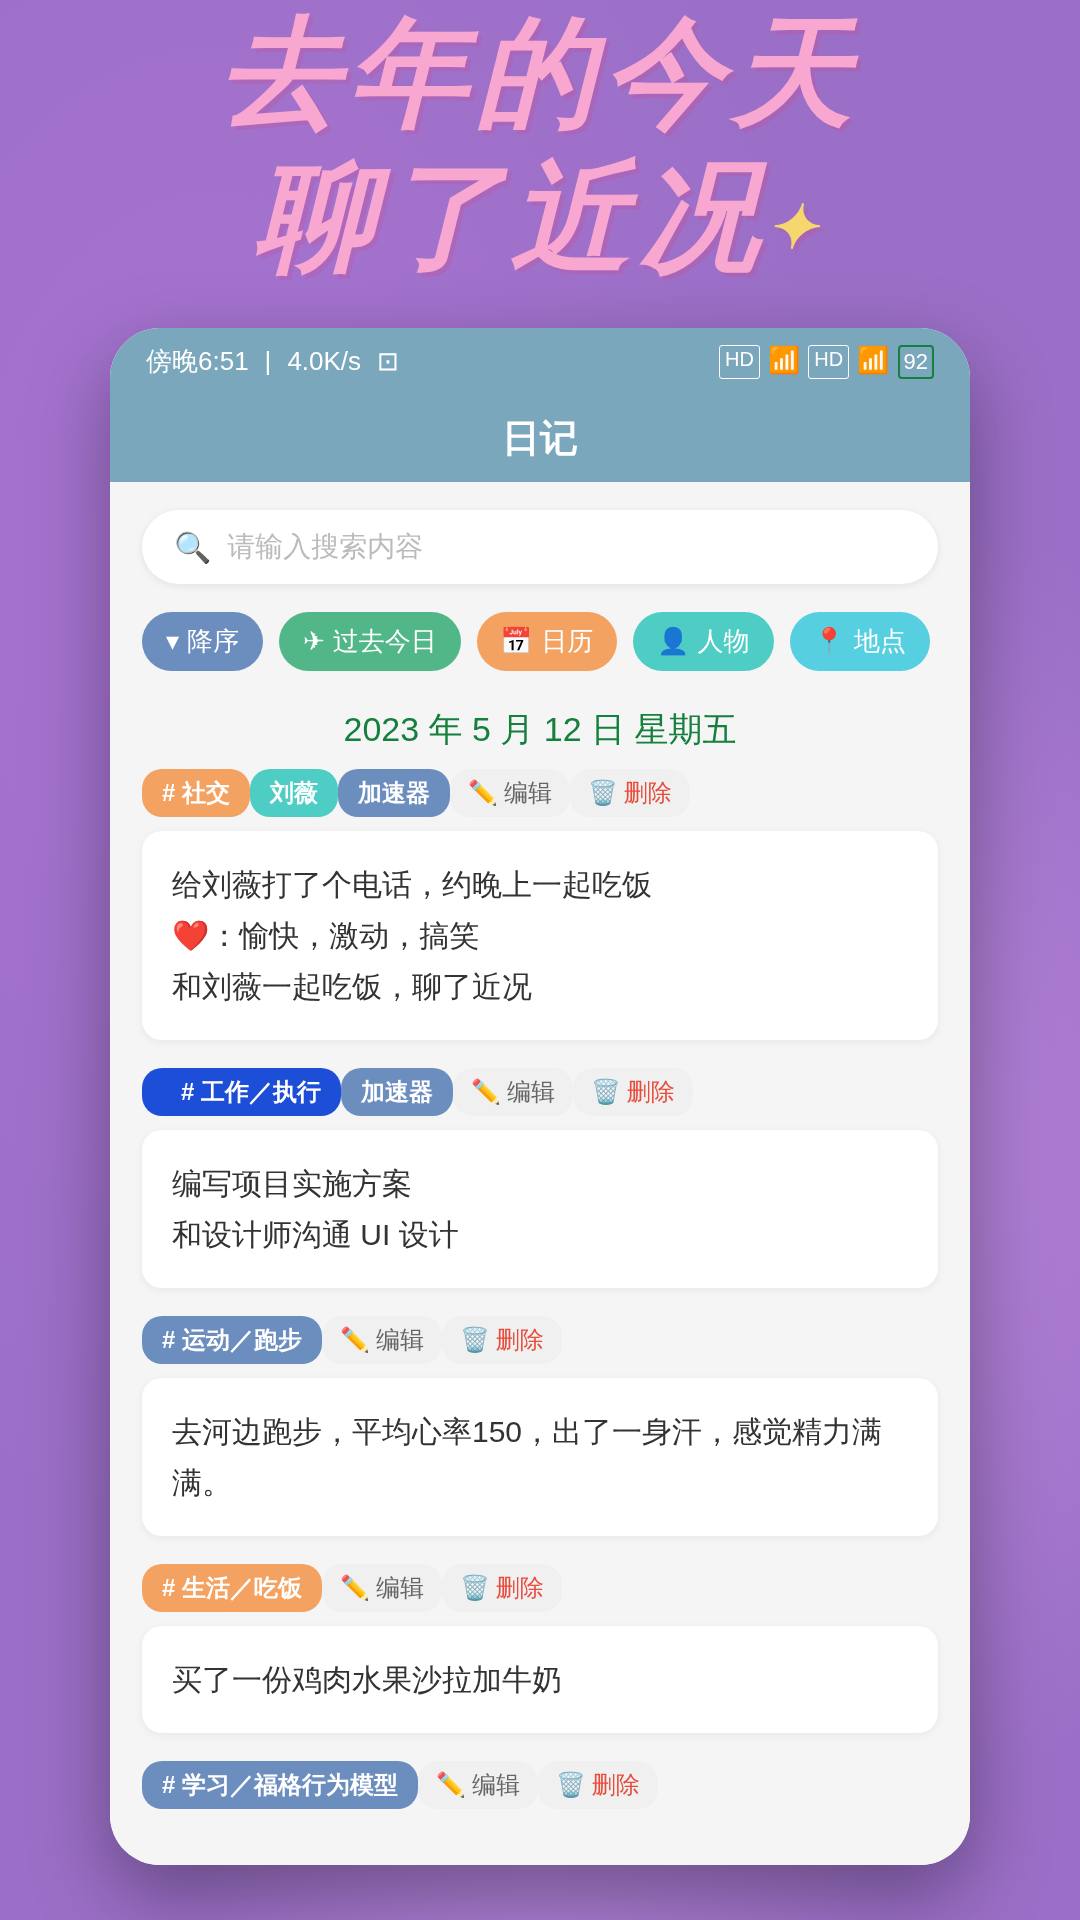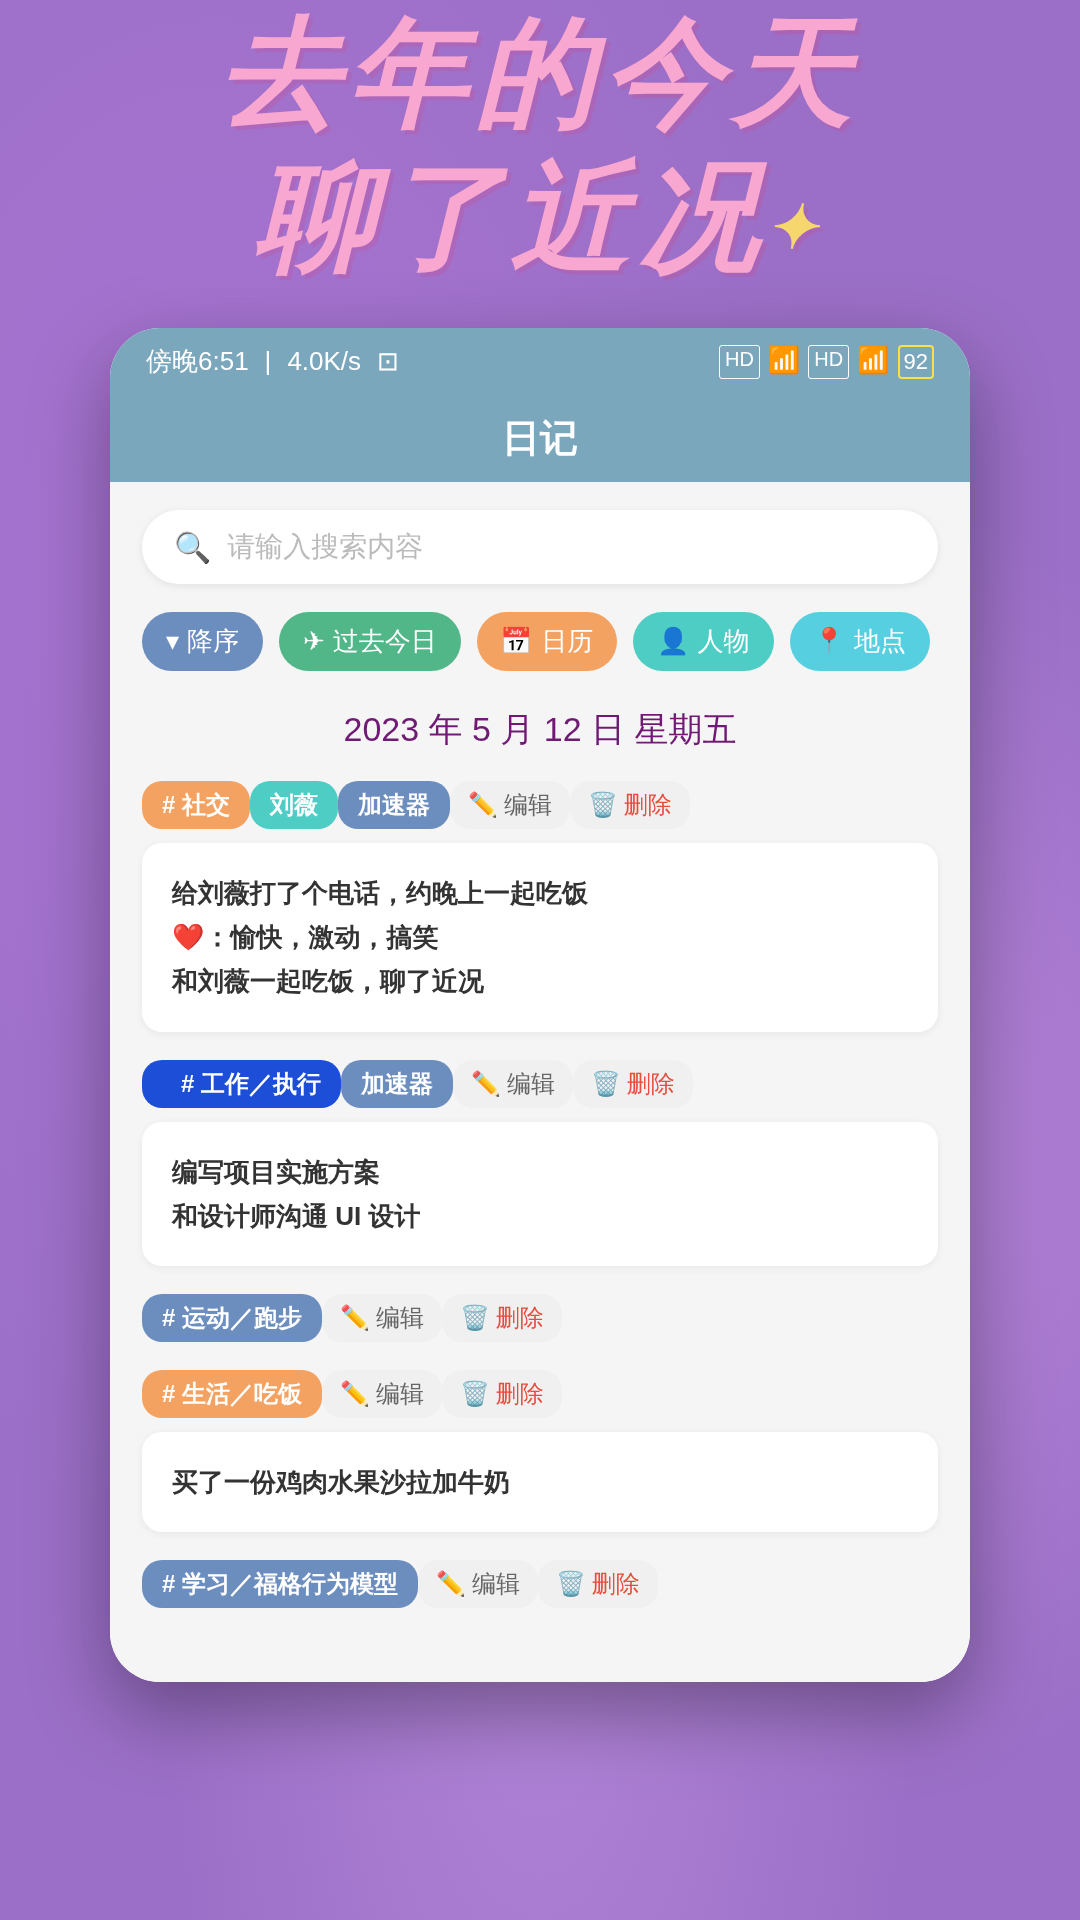--- a/index.html
+++ b/index.html
@@ -76,21 +76,21 @@
       align-items: center;
       gap: 16px;
     }
 
     .status-right {
       display: flex;
       gap: 8px;
     }
 
     .battery-icon {
-      border: 2px solid #fde047;
+      border: 2px solid #15803d;
       border-radius: 4px;
       padding: 2px 4px;
       font-size: 22px;
       position: relative;
     }
 
     .app-header {
       background: #7ba7bc;
       text-align: center;
       padding: 18px;
@@ -166,22 +166,22 @@
     }
 
     .filter-btn.location {
       background: #56cfe1;
       color: #fff;
     }
 
     .date-header {
       text-align: center;
       font-size: 34px;
-      color: #701a75;
-      margin-bottom: 28px;
+      color: #15803d;
+      margin-bottom: 16px;
       font-weight: 500;
     }
 
     .diary-entry {
       margin-bottom: 28px;
     }
 
     .entry-tags {
       display: flex;
       align-items: center;
@@ -220,25 +220,24 @@
     }
 
     .entry-action.delete {
       color: #e74c3c;
     }
 
     .entry-card {
       background: #fff;
       border-radius: 20px;
       padding: 28px 30px;
-      font-size: 26px;
+      font-size: 30px;
       line-height: 1.7;
       color: #333;
       box-shadow: 0 2px 8px rgba(0,0,0,0.06);
-      font-weight: bold;
     }
 
     .entry-card .emoji {
       color: #e74c3c;
     }
   </style>
 </head>
 <body>
 
 <div class="bg-texture"></div>
@@ -351,20 +350,23 @@
         <span class="tag exercise"># 运动／跑步</span>
         <button class="entry-action">
           <span>✏️</span>
           <span>编辑</span>
         </button>
         <button class="entry-action delete">
           <span>🗑️</span>
           <span>删除</span>
         </button>
       </div>
+      <div class="entry-card">
+        <div>去河边跑步，平均心率150，出了一身汗，感觉精力满满。</div>
+      </div>
     </div>
 
     <div class="diary-entry">
       <div class="entry-tags">
         <span class="tag life"># 生活／吃饭</span>
         <button class="entry-action">
           <span>✏️</span>
           <span>编辑</span>
         </button>
         <button class="entry-action delete">

